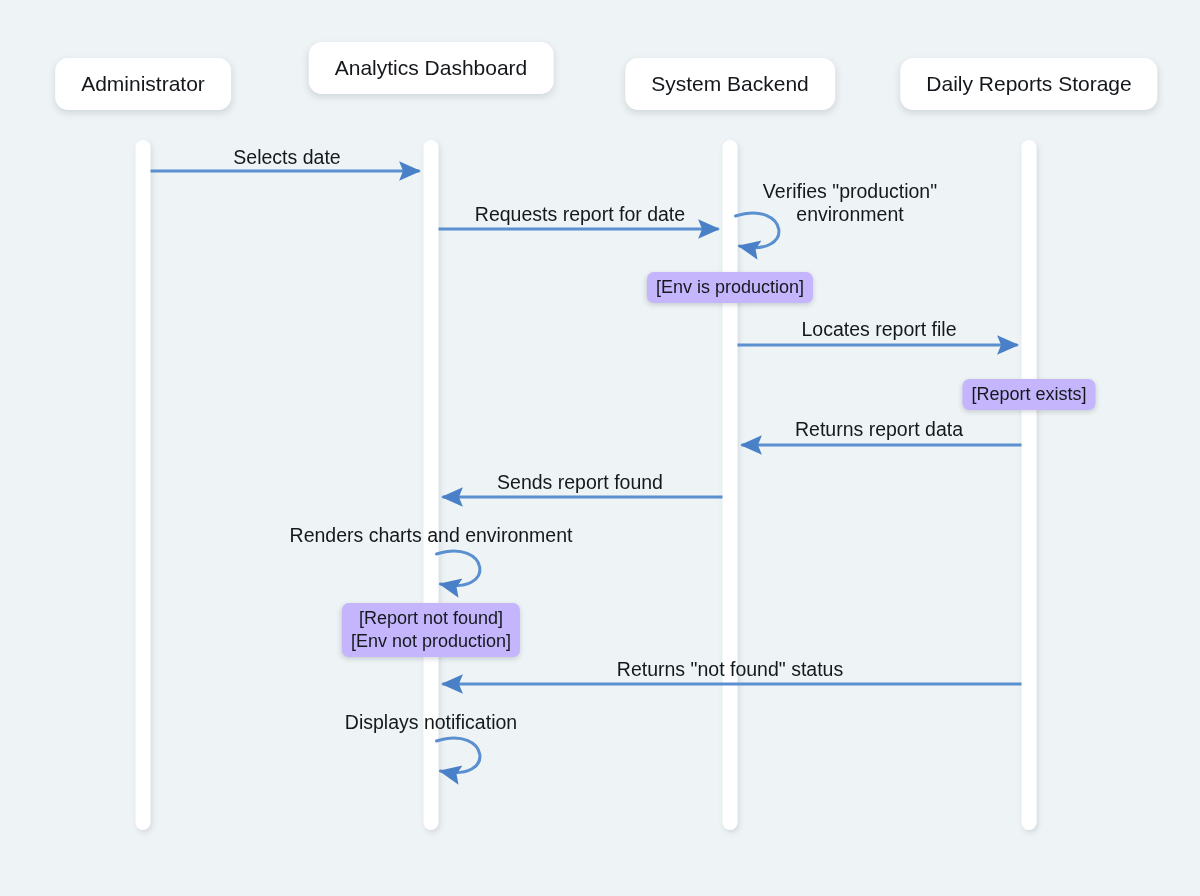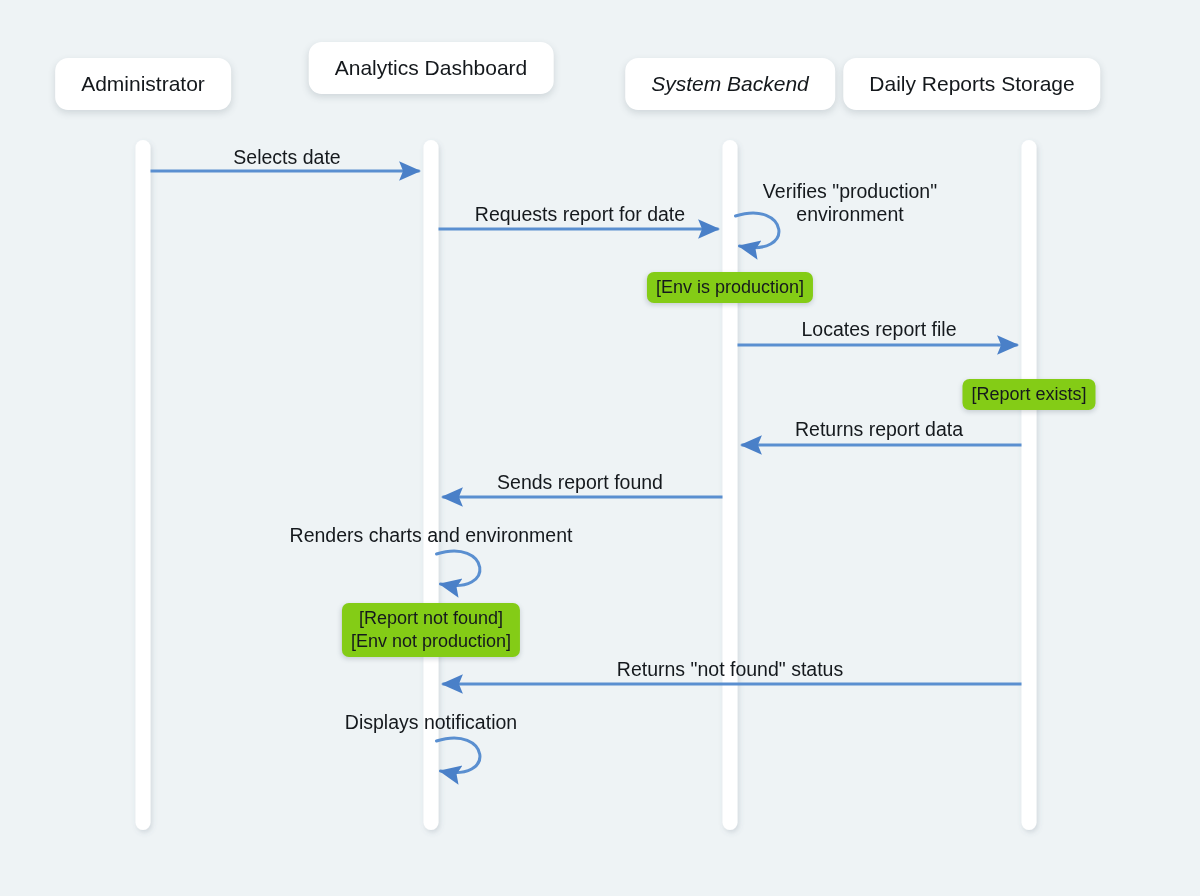--- a/index.html
+++ b/index.html
@@ -43,21 +43,21 @@
     transform: translateX(-50%);
     font-size: 19.5px;
     color: #15191d;
     white-space: nowrap;
     text-align: center;
     line-height: 1.18;
   }
   .guard-box {
     position: absolute;
     transform: translateX(-50%);
-    background: #84cc16;
+    background: #c4b5fd;
     border-radius: 7px;
     box-shadow: 0 2px 5px rgba(60, 75, 90, 0.22);
     padding: 4px 9px;
     font-size: 18px;
     color: #15191d;
     white-space: nowrap;
     text-align: center;
     line-height: 1.28;
   }
 </style>
@@ -94,22 +94,22 @@
         <line x1="722.5" y1="497" x2="442.5" y2="497" stroke="#5a8fd0" stroke-width="3" marker-end="url(#arrow-left)"></line>
         <path d="M 436.5 554 C 488.5 537.2, 498.5 596, 440.5 584" fill="none" stroke="#5a8fd0" stroke-width="3" stroke-linecap="round" marker-end="url(#arrow-left)"></path>
         <line x1="1021.5" y1="684" x2="442.5" y2="684" stroke="#5a8fd0" stroke-width="3" marker-end="url(#arrow-left)"></line>
         <path d="M 436.5 741 C 488.5 724.2, 498.5 783, 440.5 771" fill="none" stroke="#5a8fd0" stroke-width="3" stroke-linecap="round" marker-end="url(#arrow-left)"></path>
       </g>
   </svg>
 
   <div id="participants-layer">
       <div class="participant-box" style="left: 143px; top: 58px;">Administrator</div>
       <div class="participant-box" style="left: 431px; top: 42px; text-align: center;">Analytics Dashboard</div>
-      <div class="participant-box" style="left: 730px; top: 58px; font-style: italic;">System Backend</div>
-      <div class="participant-box" style="left: 972px; top: 58px;">Daily Reports Storage</div>
+      <div class="participant-box" style="left: 730px; top: 58px;">System Backend</div>
+      <div class="participant-box" style="left: 1029px; top: 58px;">Daily Reports Storage</div>
     </div>
   <div id="labels-layer">
       <div class="msg-label" style="left: 287px; top: 146px;">Selects date</div>
       <div class="msg-label" style="left: 580px; top: 203px;">Requests report for date</div>
       <div class="msg-label" style="left: 850px; top: 180px;">Verifies "production"<br>environment</div>
       <div class="msg-label" style="left: 879px; top: 318px;">Locates report file</div>
       <div class="msg-label" style="left: 879px; top: 418px;">Returns report data</div>
       <div class="msg-label" style="left: 580px; top: 471px;">Sends report found</div>
       <div class="msg-label" style="left: 431px; top: 524px;">Renders charts and environment</div>
       <div class="msg-label" style="left: 730px; top: 658px;">Returns "not found" status</div>

